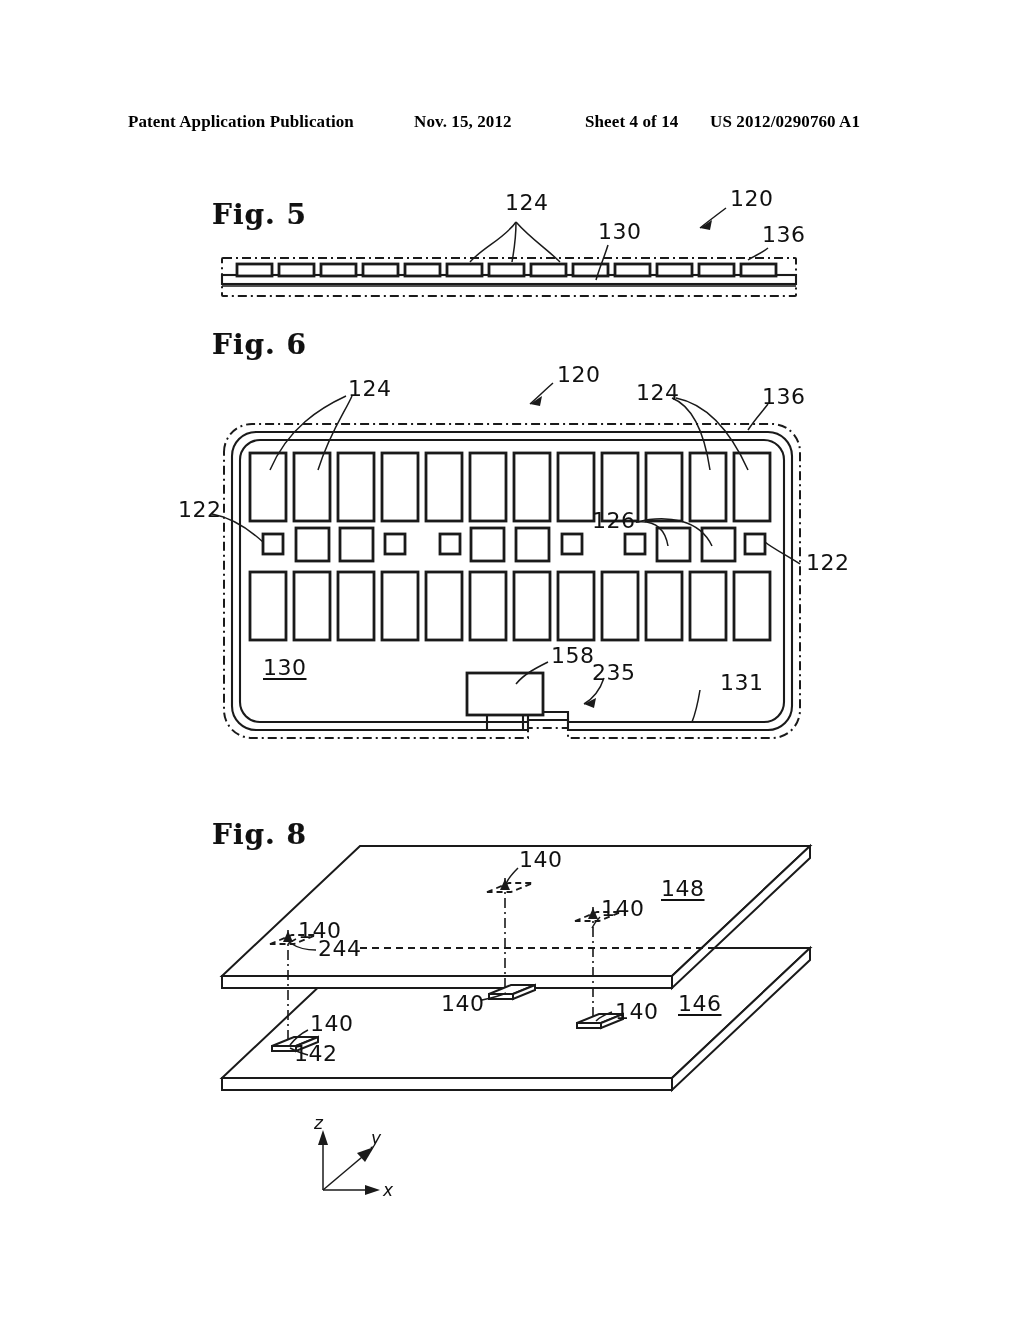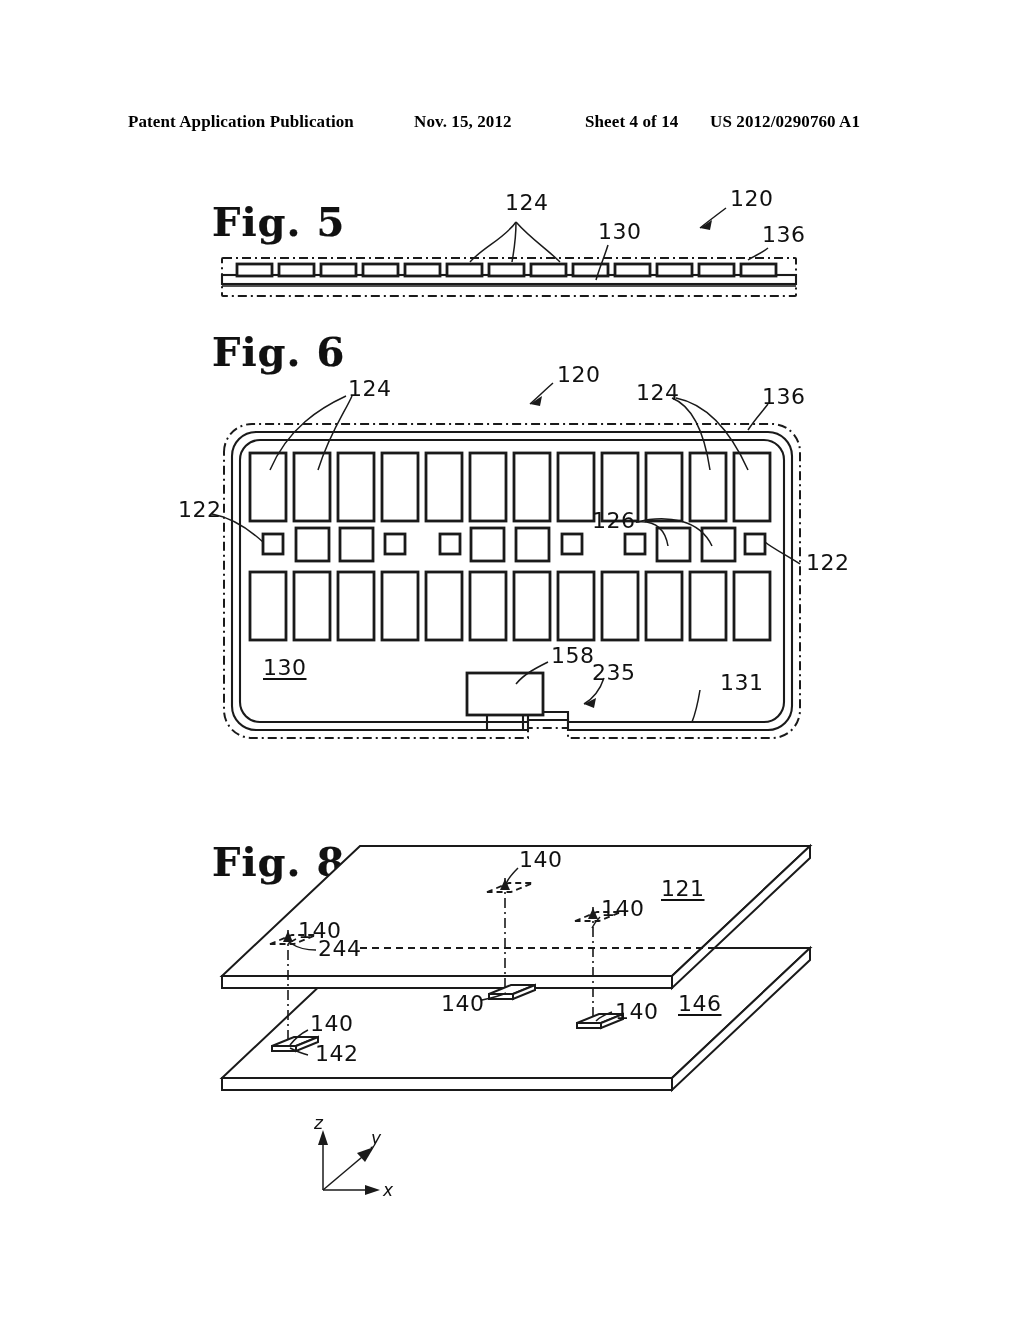--- a/index.html
+++ b/index.html
@@ -35,21 +35,21 @@
   }
   #hdr-pub   { position: absolute; left: 128px;  }
   #hdr-date  { position: absolute; left: 414px;  }
   #hdr-sheet { position: absolute; left: 585px;  }
   #hdr-num   { position: absolute; left: 710px;  }
 
   
   .fig-label {
     position: absolute;
     font-family: "DejaVu Serif", serif;
-    font-size: 40px;
+    font-size: 28px;
     font-weight: bold;
     letter-spacing: 1px;
     color: #111;
     -webkit-text-stroke: 0.2px #111;
   }
 
   
   .ref {
     position: absolute;
     font-family: "DejaVu Sans", sans-serif;
@@ -250,21 +250,21 @@
 <div class="ref" style="left:636px; top:380px;">124</div>
 <div class="ref" style="left:762px; top:384px;">136</div>
 <div class="ref" style="left:178px; top:497px;">122</div>
 <div class="ref" style="left:592px; top:508px;">126</div>
 <div class="ref" style="left:806px; top:550px;">122</div>
 <div class="ref underline" style="left:263px; top:655px;">130</div>
 <div class="ref" style="left:551px; top:643px;">158</div>
 <div class="ref" style="left:592px; top:660px;">235</div>
 <div class="ref" style="left:720px; top:670px;">131</div>
 
-<div class="fig-label" style="left:212px; top:818px;margin-top:20px;">Fig. 8</div>
+<div class="fig-label" style="left:212px; top:818px;">Fig. 8</div>
 
 <svg class="draw" id="svg-fig8" style="left:0px; top:0px;" width="1024" height="1320">
 
   <g>
     <polygon class="plate" points="222,1078 360,948 810,948 672,1078"></polygon>
     <polygon class="plate" points="222,1078 222,1090 672,1090 672,1078"></polygon>
     <polygon class="plate" points="672,1078 672,1090 810,960 810,948"></polygon>
   </g>
 
   <g>
@@ -333,25 +333,25 @@
 
     <line class="thin" x1="323" y1="1190" x2="368" y2="1152"></line>
     <polygon class="arrowfill" points="374,1147 357,1153 365,1162"></polygon>
 
     <line class="thin" x1="323" y1="1190" x2="374" y2="1190"></line>
     <polygon class="arrowfill" points="380,1190 365,1185 365,1195"></polygon>
   </g>
 </svg>
 
 <div class="ref" style="left:519px; top:847px;">140</div>
-<div class="ref underline" style="left:661px; top:876px;">121</div>
+<div class="ref underline" style="left:661px; top:876px;">148</div>
 <div class="ref" style="left:601px; top:896px;">140</div>
 <div class="ref" style="left:298px; top:918px;">140</div>
 <div class="ref" style="left:318px; top:936px;">244</div>
 <div class="ref" style="left:441px; top:991px;">140</div>
 <div class="ref underline" style="left:678px; top:991px;">146</div>
 <div class="ref" style="left:615px; top:999px;">140</div>
 <div class="ref" style="left:310px; top:1011px;">140</div>
-<div class="ref" style="left:315px; top:1041px;">142</div>
+<div class="ref" style="left:294px; top:1041px;">142</div>
 
 <div class="axis-letter" style="left:314px; top:1113px;">z</div>
 <div class="axis-letter" style="left:371px; top:1128px;">y</div>
 <div class="axis-letter" style="left:383px; top:1180px;">x</div>
 
 </body></html>

